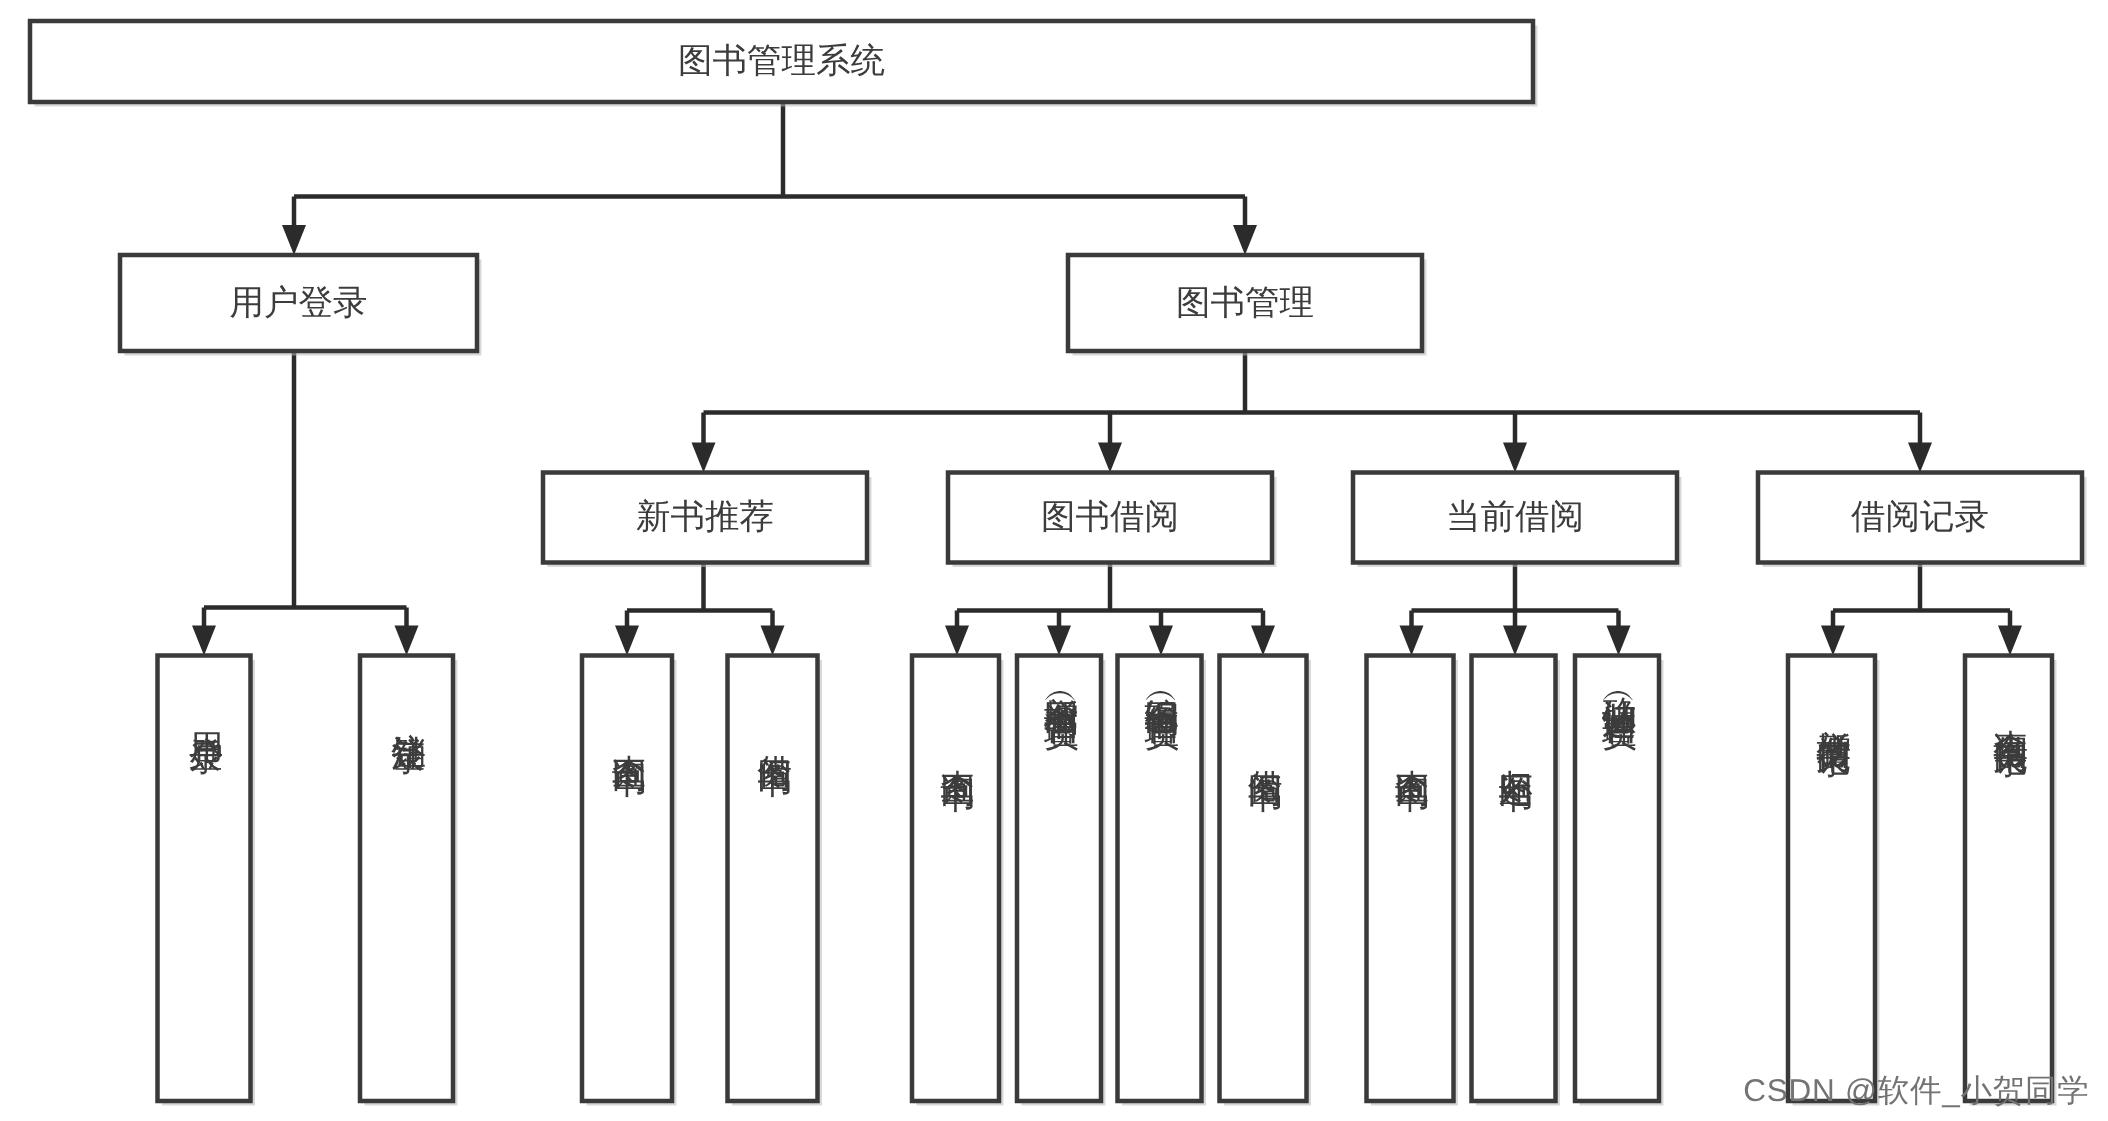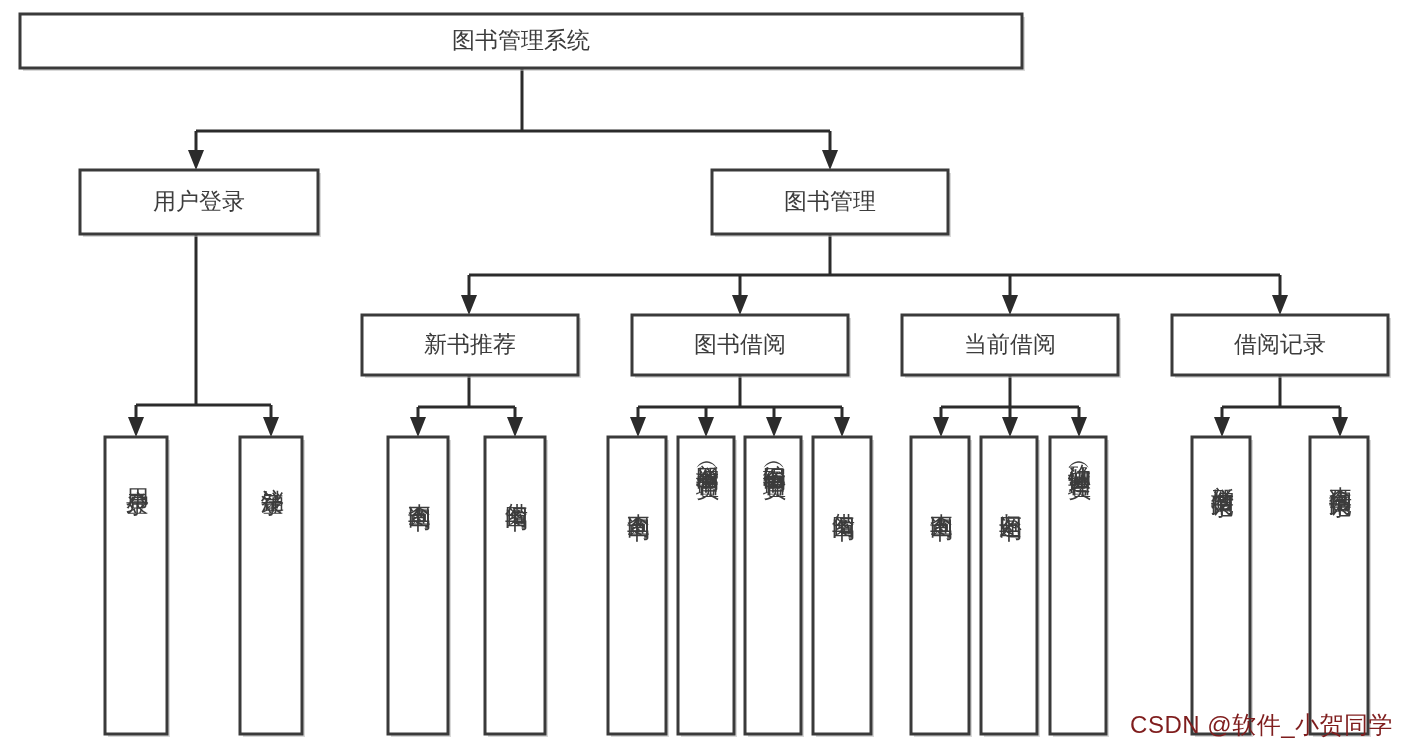--- a/index.html
+++ b/index.html
@@ -58,22 +58,22 @@
     writing-mode: vertical-rl;
     text-orientation: upright;
     dominant-baseline: middle;
     letter-spacing: 2px;
   }
   .watermark {
     position: absolute;
     right: 12px;
     bottom: 6px;
     font-family: "Liberation Sans", "DejaVu Sans", sans-serif;
-    font-size: 24px;
-    color: #7f1d1d;
+    font-size: 21px;
+    color: #737373;
     white-space: nowrap;
     user-select: none;
     letter-spacing: 0.5px;
   }
 </style>
 </head>
 <body>
 
 <div id="diagram-root">
 

